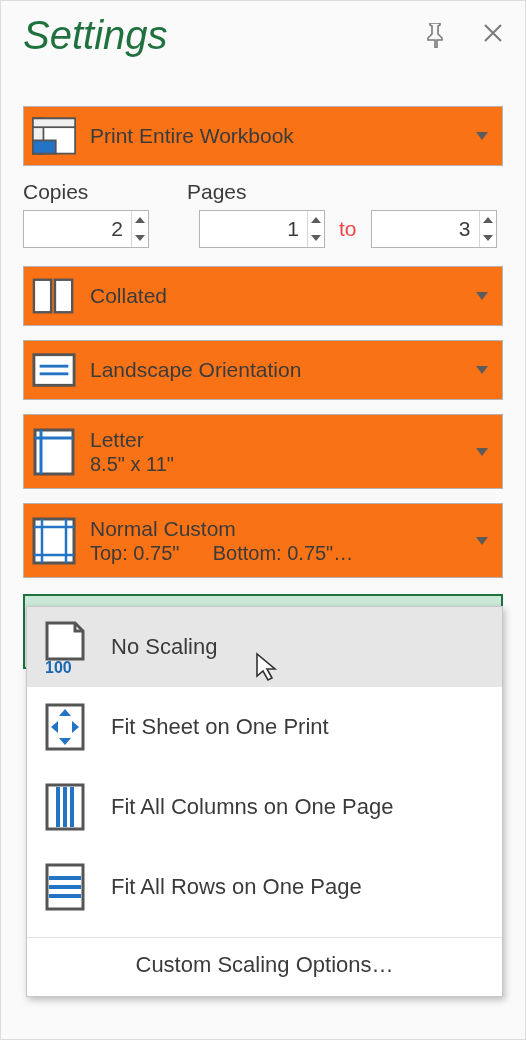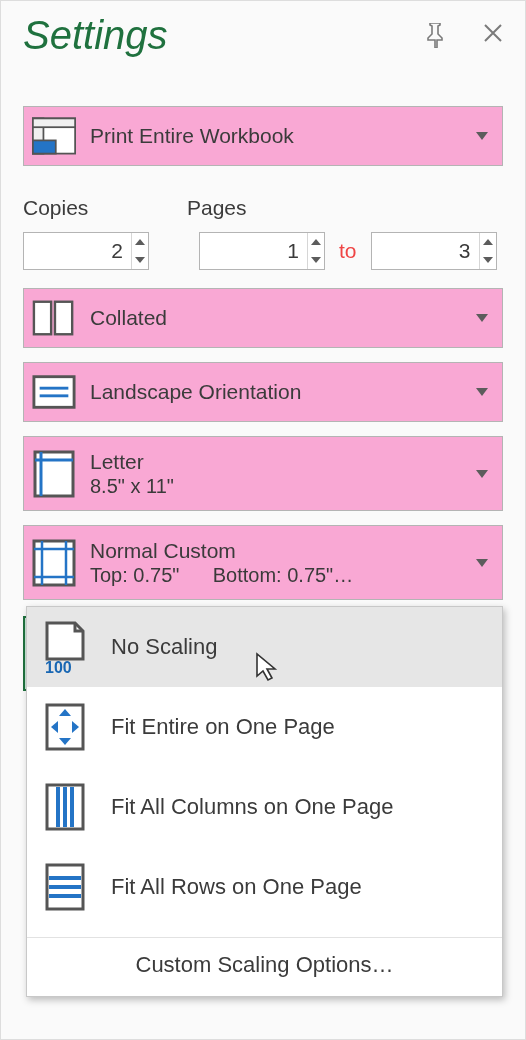--- a/index.html
+++ b/index.html
@@ -37,21 +37,21 @@
       display: flex;
       flex-direction: column;
       gap: 14px;
       position: relative;
     }
 
     .dropdown {
       display: flex;
       align-items: center;
       border: 1px solid #b4b4b4;
-      background: #f9a8d4;
+      background: #f97316;
       height: 60px;
       padding: 0 14px 0 8px;
       gap: 14px;
       cursor: pointer;
     }
     .dropdown .dd-icon {
       width: 44px;
       height: 44px;
       display: flex;
       align-items: center;
@@ -79,22 +79,22 @@
     .dropdown.active {
       background: #c9e8d7;
       border: 2px solid #1f713e;
       padding-left: 10px;
     }
     .dropdown.active .caret { border-top-color: #2d2d2d; }
 
     .row-copiespages {
       display: flex;
       flex-direction: column;
-      gap: 12px;
-      margin-top: 16px;
+      gap: 6px;
+      margin-top: 0;
       margin-bottom: 4px;
     }
     .labels { display: flex; }
     .labels .lab { font-size: 21px; color: #3b3b3b; }
     .labels .lab.copies { width: 164px; }
     .labels .lab.pages { }
 
     .inputs-row {
       display: flex;
       align-items: center;
@@ -334,21 +334,21 @@
     <div class="popup-item">
       <div class="pi-icon">
         <svg width="40" height="48" viewBox="0 0 40 48">
           <rect x="2" y="2" width="36" height="44" fill="#fff" stroke="#555" stroke-width="3"></rect>
           <polygon points="20,6 14,13 26,13" fill="#2474c6"></polygon>
           <polygon points="20,42 14,35 26,35" fill="#2474c6"></polygon>
           <polygon points="6,24 13,18 13,30" fill="#2474c6"></polygon>
           <polygon points="34,24 27,18 27,30" fill="#2474c6"></polygon>
         </svg>
       </div>
-      <span>Fit Entire on One Page</span>
+      <span>Fit Sheet on One Print</span>
     </div>
     <div class="popup-item">
       <div class="pi-icon">
         <svg width="40" height="48" viewBox="0 0 40 48">
           <rect x="2" y="2" width="36" height="44" fill="#fff" stroke="#555" stroke-width="3"></rect>
           <line x1="13" y1="4" x2="13" y2="44" stroke="#2474c6" stroke-width="4"></line>
           <line x1="20" y1="4" x2="20" y2="44" stroke="#2474c6" stroke-width="4"></line>
           <line x1="27" y1="4" x2="27" y2="44" stroke="#2474c6" stroke-width="4"></line>
         </svg>
       </div>

